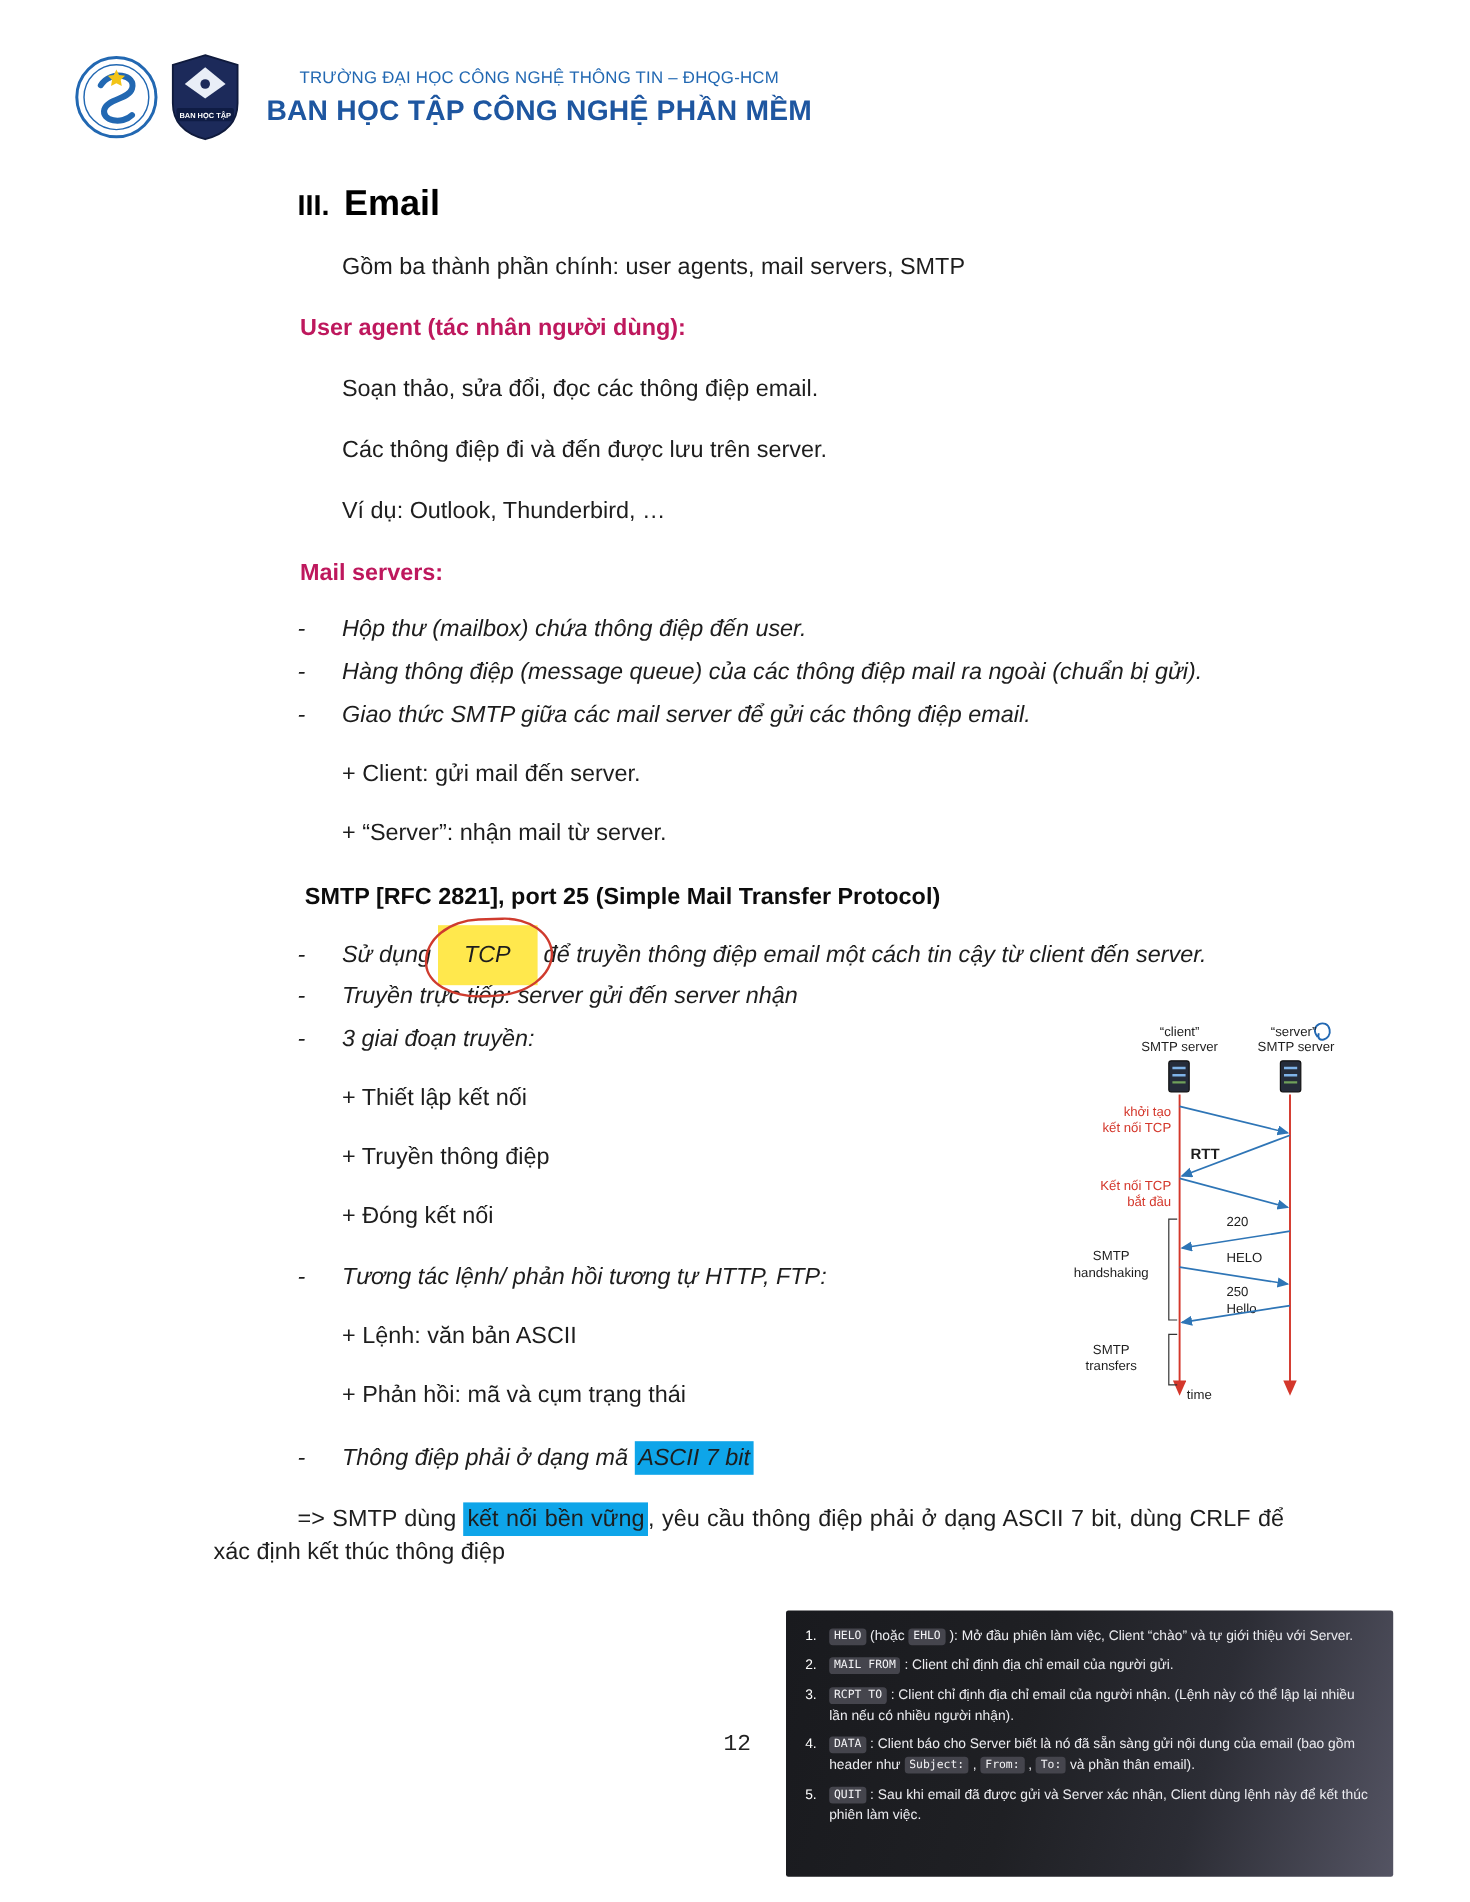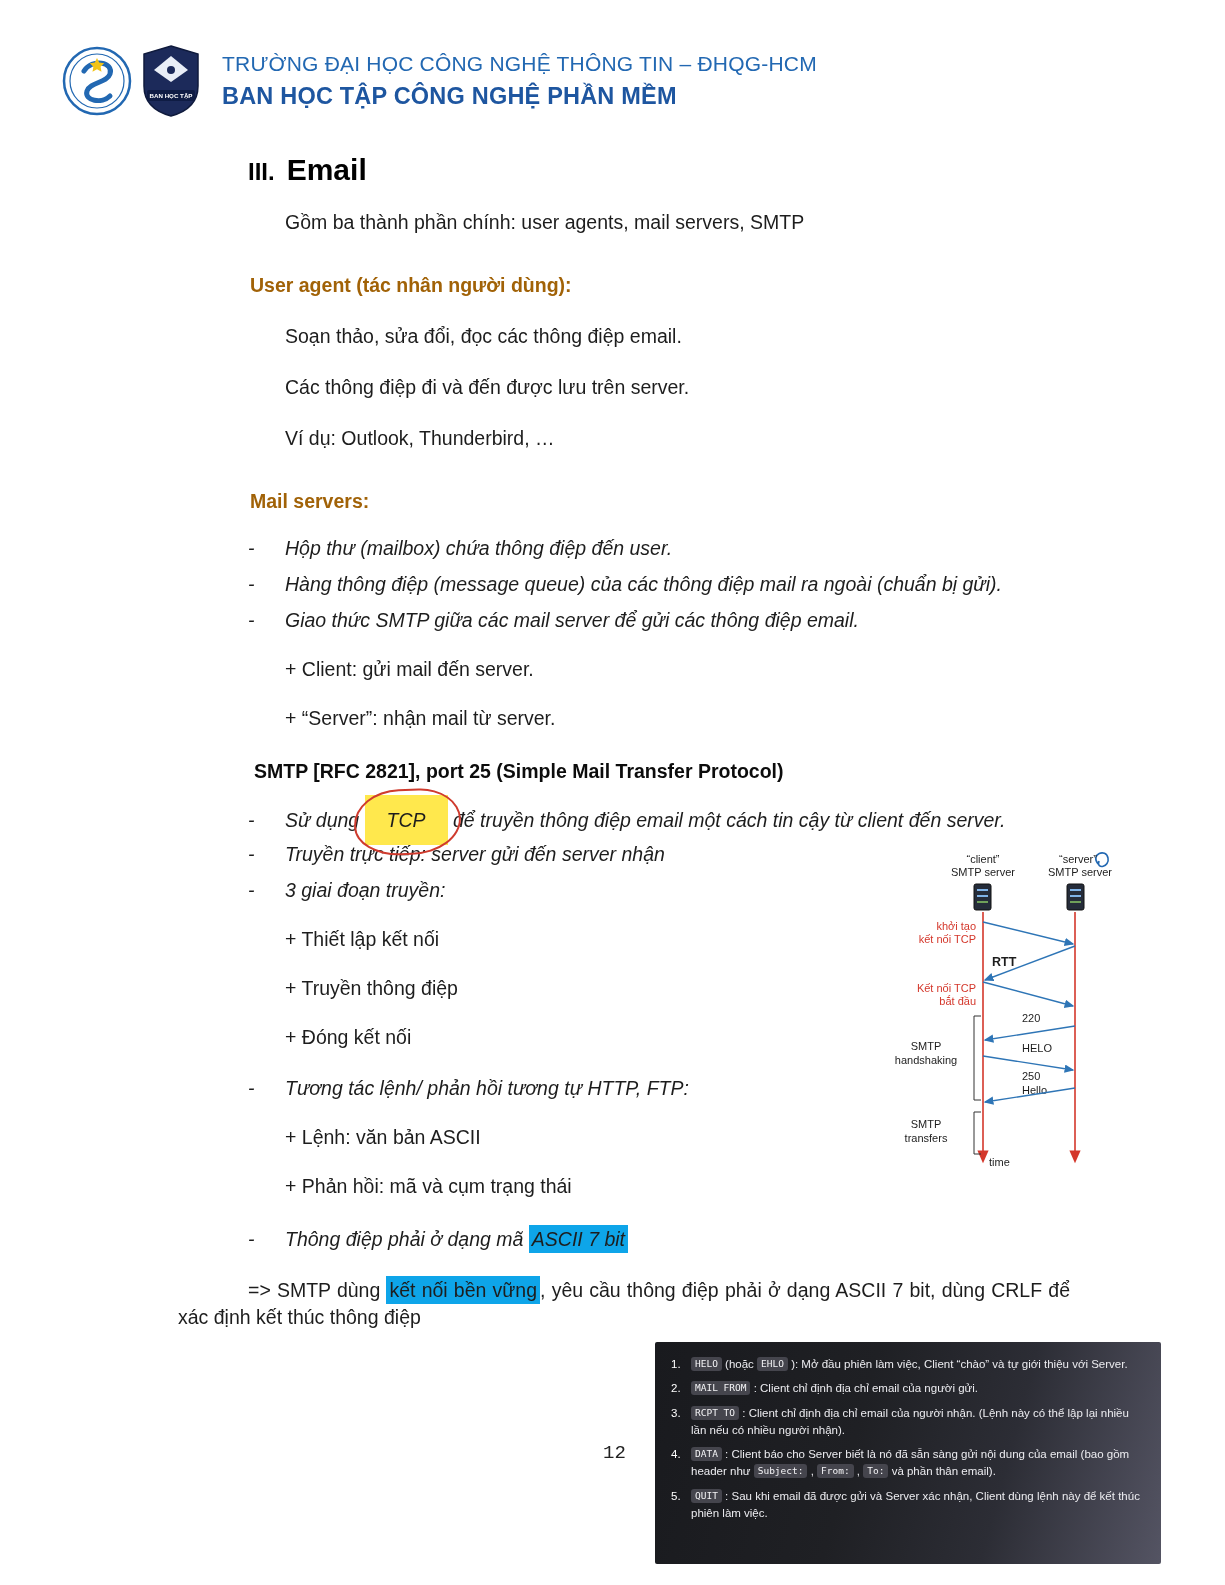--- a/index.html
+++ b/index.html
@@ -7,31 +7,31 @@
   .page {
     position:relative; width:1225px; height:1585px; background:#fff;
     font-family:"Liberation Sans","DejaVu Sans",sans-serif;
     color:#1d1d1d; overflow:hidden;
   }
 
   
   .hdr { position:absolute; top:44px; left:62px; display:flex; align-items:center; }
   .hdr-logos { display:flex; align-items:center; gap:10px; }
   .hdr-text { margin-left:22px; }
-  .hdr-uni { font-size:21px; color:#2268b2; letter-spacing:.2px; }
+  .hdr-uni { font-size:14px; color:#2268b2; letter-spacing:.2px;text-align:center; }
   .hdr-dept { font-size:23.5px; color:#1e56a0; font-weight:bold; margin-top:7px; letter-spacing:.2px; }
 
   
   .col { position:absolute; top:140px; left:178px; width:892px; font-size:19.5px; line-height:27px; }
   .sec-h { margin:16px 0 0 70px; color:#000; }
   .sec-num { font-size:24px; font-weight:bold; }
   .sec-title { font-size:30px; font-weight:bold; margin-left:12px; }
 
   .p-ind  { margin:24px 0 0 107px; }
-  .p-bold { margin:36px 0 0 72px; font-weight:bold; color:#a16207; }
+  .p-bold { margin:24px 0 0 72px; font-weight:bold; color:#be185d; }
   .p-bold-smtp { margin:26px 0 0 76px; font-weight:bold; color:#0c0c0c; }
   .plus   { margin:22px 0 0 107px; }
   .dash-item { margin-top:20px; text-indent:70px;font-style:italic; }
   .mt7 { margin-top:7px; } .mt9 { margin-top:9px; } .mt22 { margin-top:22px; }
   .mt24 { margin-top:24px; } .mt26 { margin-top:26px; }
   .just { text-align:justify; }
   .marker { display:inline-block; width:37px; text-indent:0; }
   .concl { margin-top:24px; text-indent:70px; }
 
   .hl { background:#0ea5e9; padding:3px 3px; }

